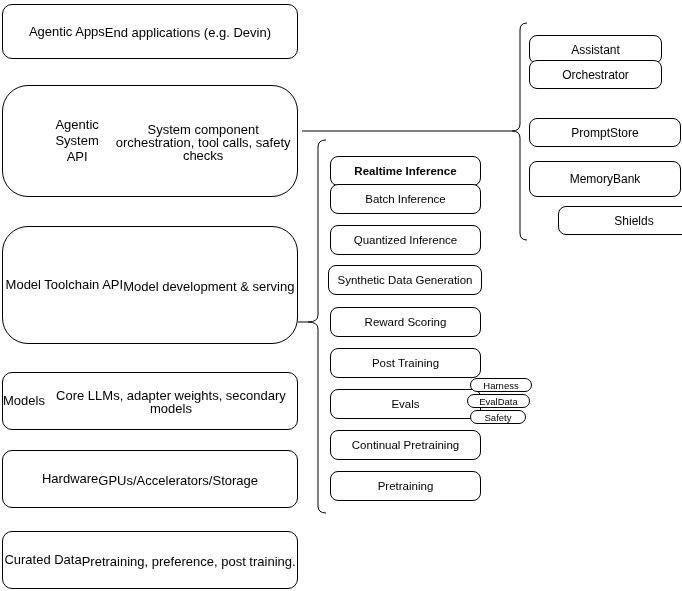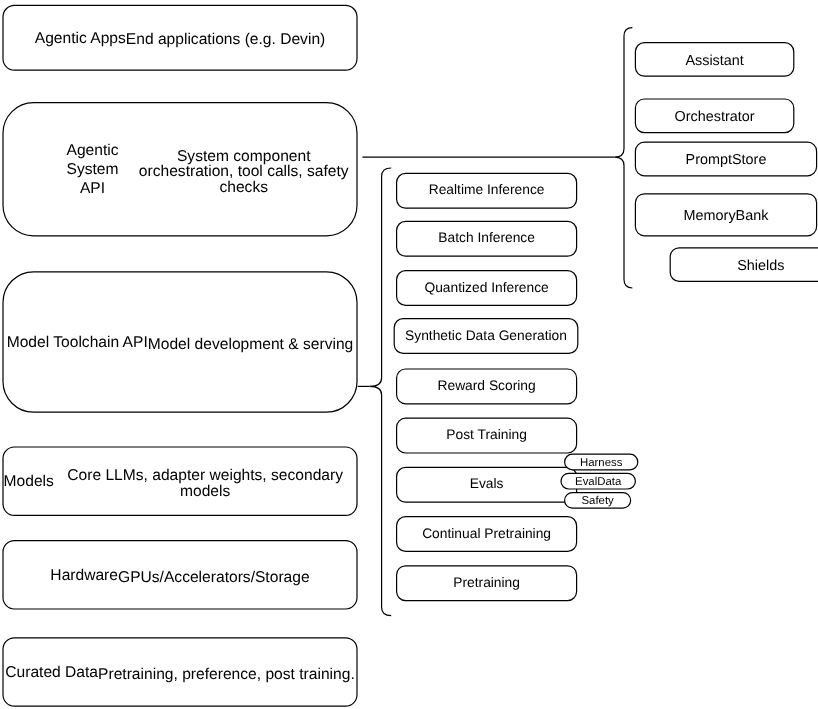--- a/index.html
+++ b/index.html
@@ -62,21 +62,21 @@
   <div class="node big" style="left:2px;top:450px;width:296px;height:58px;border-radius:10px;">
     <div class="title">Hardware</div>
     <div class="subtitle">GPUs/Accelerators/Storage</div>
   </div>
 
   <div class="node big" style="left:2px;top:531px;width:296px;height:58px;border-radius:10px;">
     <div class="title">Curated Data</div>
     <div class="subtitle">Pretraining, preference, post training.</div>
   </div>
 
-  <div class="node mid" style="left:330px;top:144px;width:151px;height:30px;border-radius:8px;">
+  <div class="node mid" style="left:330px;top:156px;width:151px;height:30px;border-radius:8px;font-weight:bold;">
     <span>Realtime Inference</span>
   </div>
   <div class="node mid" style="left:330px;top:184px;width:151px;height:30px;border-radius:8px;">
     <span>Batch Inference</span>
   </div>
   <div class="node mid" style="left:330px;top:225px;width:151px;height:30px;border-radius:8px;">
     <span>Quantized Inference</span>
   </div>
   <div class="node mid" style="left:328px;top:265px;width:154px;height:30px;border-radius:8px;">
     <span>Synthetic Data Generation</span>
@@ -103,21 +103,21 @@
   <div class="pill" style="left:467px;top:394px;width:63px;height:14px;">
     <span>EvalData</span>
   </div>
   <div class="pill" style="left:470px;top:410px;width:56px;height:14px;">
     <span>Safety</span>
   </div>
 
   <div class="node right" style="left:529px;top:35px;width:133px;height:29px;border-radius:8px;">
     <span>Assistant</span>
   </div>
-  <div class="node right" style="left:529px;top:82px;width:133px;height:29px;border-radius:8px;">
+  <div class="node right" style="left:529px;top:60px;width:133px;height:29px;border-radius:8px;">
     <span>Orchestrator</span>
   </div>
   <div class="node right" style="left:529px;top:118px;width:152px;height:29px;border-radius:8px;">
     <span>PromptStore</span>
   </div>
   <div class="node right" style="left:529px;top:161px;width:152px;height:36px;border-radius:8px;">
     <span>MemoryBank</span>
   </div>
   <div class="node right" style="left:529px;top:206px;width:152px;height:29px;border-radius:8px;margin-left:29px;">
     <span>Shields</span>

